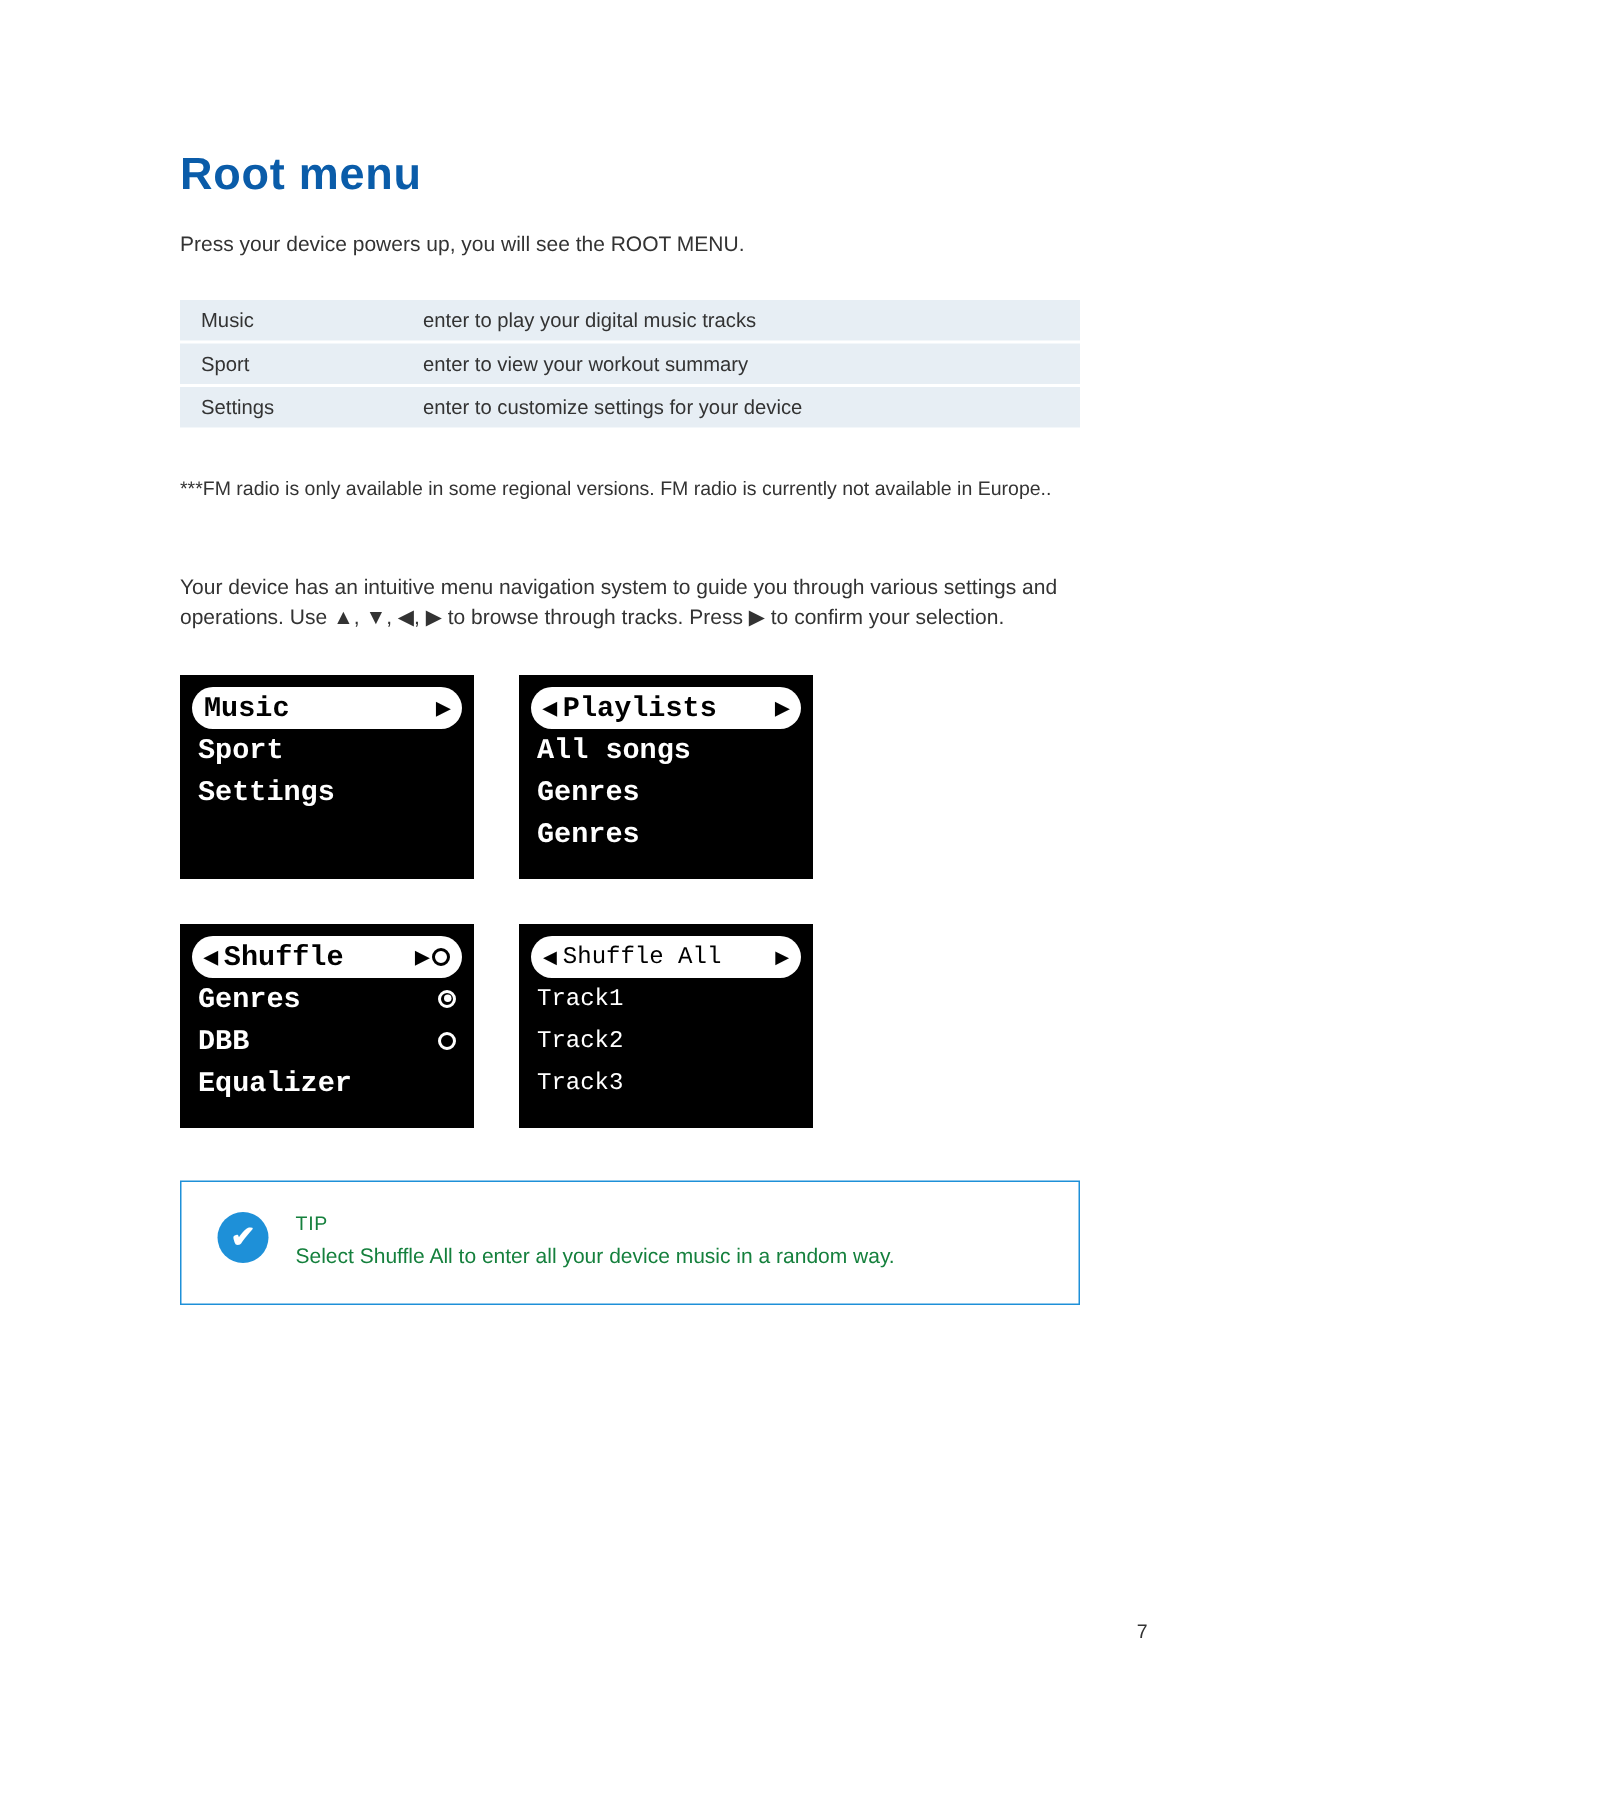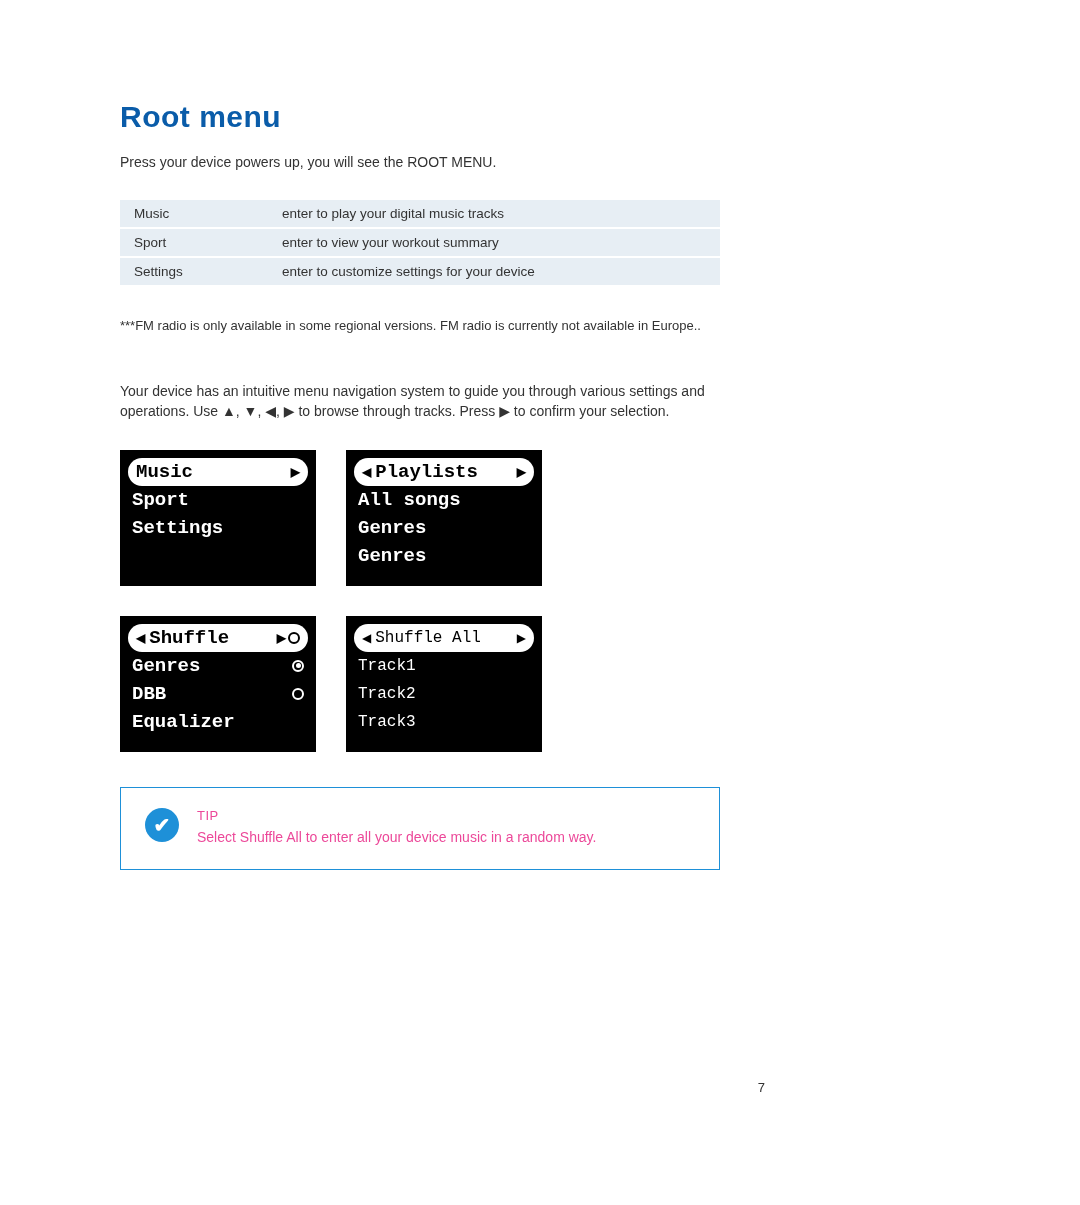--- a/index.html
+++ b/index.html
@@ -14,21 +14,21 @@
 .screen{width:196px;height:136px;background:#000;color:#fff;font-family:"Courier New",monospace;font-weight:bold;font-size:19px;box-sizing:border-box;padding:8px 8px;display:flex;flex-direction:column;gap:0}
 .screen.sm{font-size:16px;font-weight:normal}
 .srow{display:flex;align-items:center;justify-content:space-between;height:28px;padding:0 4px}
 .srow.sel{background:#fff;color:#000;border-radius:14px;padding:0 8px}
 .tri{font-family:Arial,sans-serif;font-size:12px;display:inline-block}
 .radio-dot,.radio-empty,.radio-extra{width:12px;height:12px;border:2px solid #fff;border-radius:50%;display:inline-flex;align-items:center;justify-content:center;box-sizing:border-box}
 .radio-dot::after{content:"";width:5px;height:5px;background:#fff;border-radius:50%}
 .sel .radio-empty{border-color:#000}
 .tip{border:1px solid #1e90d8;width:600px;box-sizing:border-box;padding:20px 24px 24px;display:flex;gap:18px;align-items:flex-start}
 .tip-icon{width:34px;height:34px;border-radius:50%;background:#1e90d8;color:#fff;display:flex;align-items:center;justify-content:center;font-size:20px;font-weight:bold;flex-shrink:0}
-.tip-body{color:#ec4899;font-size:14px}
+.tip-body{color:#15803d;font-size:14px}
 .tip-title{font-size:13px;margin-bottom:6px;letter-spacing:.5px}
 .pnum{position:absolute;right:300px;bottom:110px;font-size:13px}
 </style>
 </head>
 <body>
 
 <div class="page">
   <h1>Root menu</h1>
   <p>Press your device powers up, you will see the ROOT MENU.</p>
   <table class="tbl">

